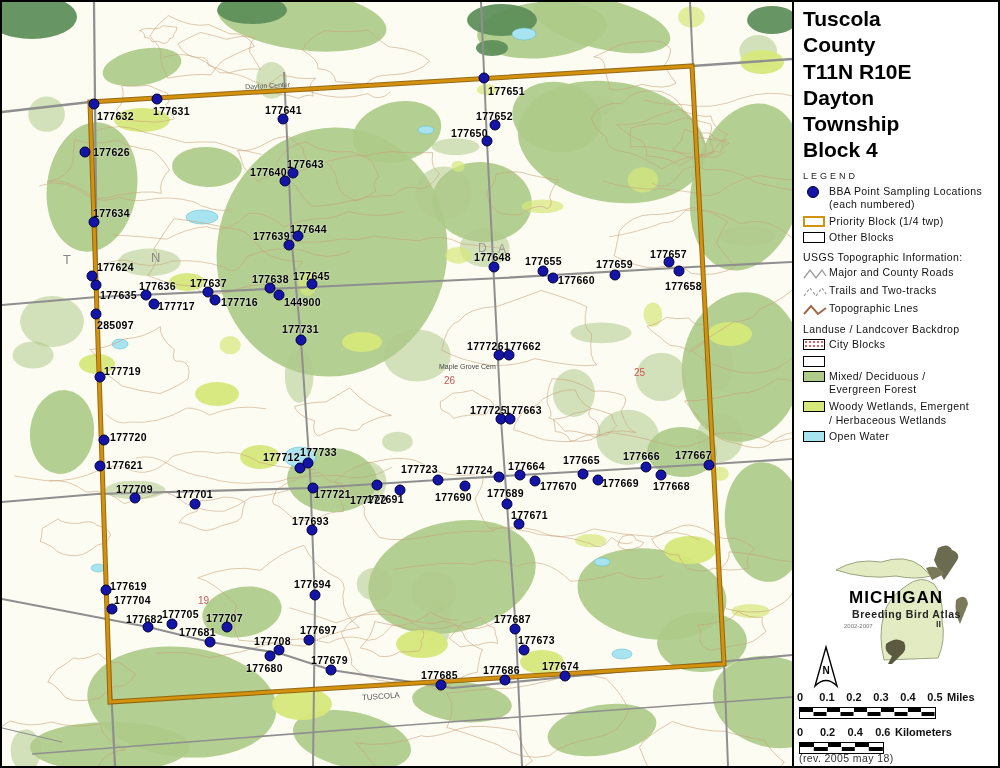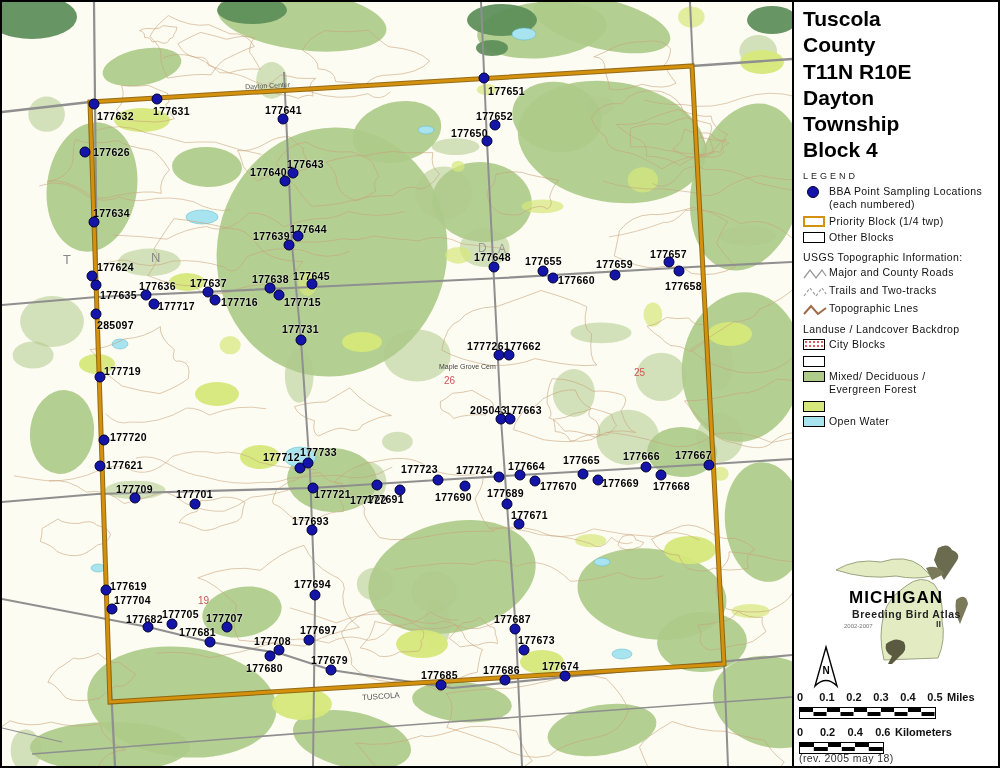--- a/index.html
+++ b/index.html
@@ -255,35 +255,35 @@
         <span class="pt-label" style="left: 137px; top: 278px;">177636</span>
         <span class="pt-dot" title="177636" style="left: 144px; top: 293px; background: rgb(20, 20, 168);"></span>
         <span class="pt-label" style="left: 156px; top: 298px;">177717</span>
         <span class="pt-dot" title="177717" style="left: 152px; top: 302px; background: rgb(20, 20, 168);"></span>
         <span class="pt-label" style="left: 188px; top: 275px;">177637</span>
         <span class="pt-dot" title="177637" style="left: 206px; top: 290px; background: rgb(20, 20, 168);"></span>
         <span class="pt-label" style="left: 219px; top: 294px;">177716</span>
         <span class="pt-dot" title="177716" style="left: 213px; top: 298px; background: rgb(20, 20, 168);"></span>
         <span class="pt-label" style="left: 250px; top: 271px;">177638</span>
         <span class="pt-dot" title="177638" style="left: 268px; top: 286px; background: rgb(20, 20, 168);"></span>
-        <span class="pt-label" style="left: 282px; top: 294px;">177715</span>
+        <span class="pt-label" style="left: 282px; top: 294px;">144900</span>
         <span class="pt-dot" title="177715" style="left: 277px; top: 293px; background: rgb(20, 20, 168);"></span>
         <span class="pt-label" style="left: 291px; top: 268px;">177645</span>
         <span class="pt-dot" title="177645" style="left: 310px; top: 282px; background: rgb(20, 20, 168);"></span>
         <span class="pt-label" style="left: 95px; top: 317px;">285097</span>
         <span class="pt-dot" title="177718" style="left: 94px; top: 312px; background: rgb(20, 20, 168);"></span>
         <span class="pt-label" style="left: 280px; top: 321px;">177731</span>
         <span class="pt-dot" title="177731" style="left: 299px; top: 338px; background: rgb(20, 20, 168);"></span>
         <span class="pt-label" style="left: 102px; top: 363px;">177719</span>
         <span class="pt-dot" title="177719" style="left: 98px; top: 375px; background: rgb(20, 20, 168);"></span>
         <span class="pt-label" style="left: 465px; top: 338px;">177726</span>
         <span class="pt-dot" title="177726" style="left: 497px; top: 353px; background: rgb(20, 20, 168);"></span>
         <span class="pt-label" style="left: 502px; top: 338px;">177662</span>
         <span class="pt-dot" title="177662" style="left: 507px; top: 353px; background: rgb(20, 20, 168);"></span>
-        <span class="pt-label" style="left: 468px; top: 402px;">205043</span>
+        <span class="pt-label" style="left: 468px; top: 402px;">177725</span>
         <span class="pt-dot" title="177725" style="left: 499px; top: 417px; background: rgb(20, 20, 168);"></span>
         <span class="pt-label" style="left: 503px; top: 402px;">177663</span>
         <span class="pt-dot" title="177663" style="left: 508px; top: 417px; background: rgb(20, 20, 168);"></span>
         <span class="pt-label" style="left: 472px; top: 249px;">177648</span>
         <span class="pt-dot" title="177648" style="left: 492px; top: 265px; background: rgb(20, 20, 168);"></span>
         <span class="pt-label" style="left: 523px; top: 253px;">177655</span>
         <span class="pt-dot" title="177655" style="left: 541px; top: 269px; background: rgb(20, 20, 168);"></span>
         <span class="pt-label" style="left: 556px; top: 272px;">177660</span>
         <span class="pt-dot" title="177660" style="left: 551px; top: 276px; background: rgb(20, 20, 168);"></span>
         <span class="pt-label" style="left: 594px; top: 256px;">177659</span>
@@ -448,20 +448,21 @@
           <div class="leg-row">
             <span class="leg-sw">
               <span class="rect-sw" style="border: 1px solid rgb(0, 0, 0); background: rgb(174, 203, 138);"></span>
             </span>
             <span class="leg-txt"><span>Mixed/ Deciduous /</span><br><span>Evergreen Forest</span></span>
           </div>
           <div class="leg-row">
             <span class="leg-sw">
               <span class="rect-sw" style="border: 1px solid rgb(0, 0, 0); background: rgb(214, 232, 122);"></span>
             </span>
+            <span class="leg-txt"><span>Woody Wetlands, Emergent</span><br><span>/ Herbaceous Wetlands</span></span>
           </div>
           <div class="leg-row">
             <span class="leg-sw">
               <span class="rect-sw" style="border: 1px solid rgb(0, 0, 0); background: rgb(168, 228, 240);"></span>
             </span>
             <span class="leg-txt"><span>Open Water</span></span>
           </div>
         </div>
     </div>
 

